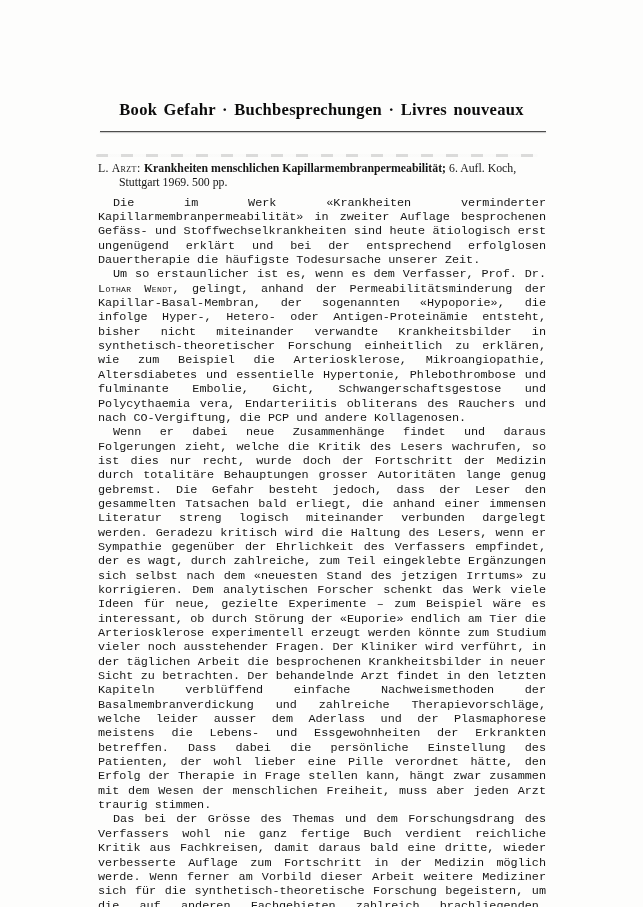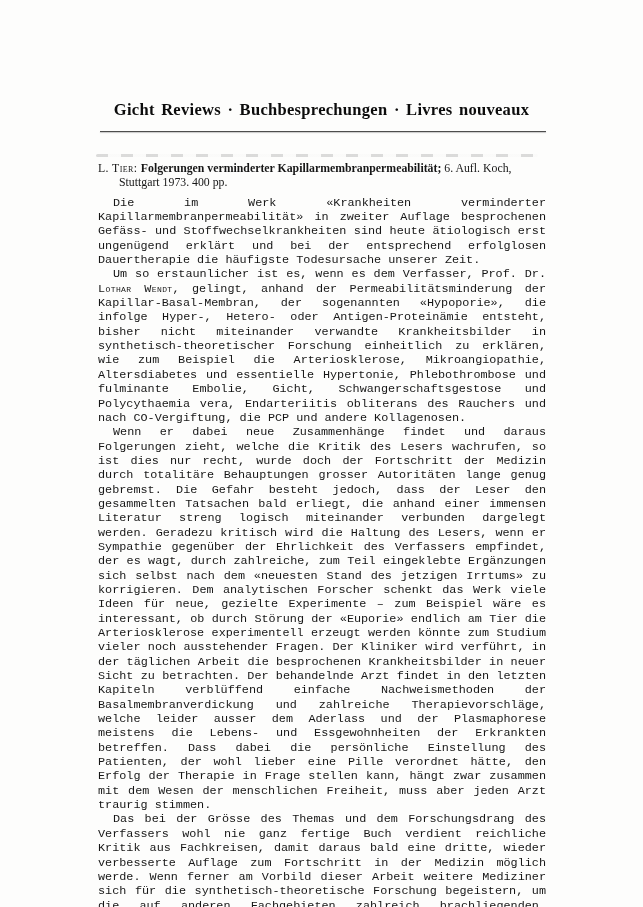--- a/index.html
+++ b/index.html
@@ -83,29 +83,29 @@
     float: right;
     text-align: right;
     padding-left: 12px;
   }
 </style>
 </head>
 <body>
 
 <div class="page">
 
-  <h1 class="page-title">Gicht Reviews · Buchbesprechungen · Livres nouveaux</h1>
+  <h1 class="page-title">Book Gefahr · Buchbesprechungen · Livres nouveaux</h1>
 
   <hr class="title-rule">
 
   <div class="scan-artifact"></div>
 
   <main class="review-body">
 
-    <p class="book-reference"><span class="sc">L. Tier: </span><span class="ref-title">Folgerungen verminderter Kapillarmembranpermeabilität;</span><span> 6. Aufl. Koch,</span><br><span>Stuttgart 1973. 400 pp.</span></p>
+    <p class="book-reference"><span class="sc">L. Arzt: </span><span class="ref-title">Krankheiten menschlichen Kapillarmembranpermeabilität;</span><span> 6. Aufl. Koch,</span><br><span>Stuttgart 1969. 500 pp.</span></p>
 
     <p class="body-p">Die im Werk «Krankheiten verminderter Kapillarmembranpermeabilität» in zweiter Auflage besprochenen Gefäss- und Stoffwechselkrankheiten sind heute ätiologisch erst ungenügend erklärt und bei der entsprechend erfolglosen Dauertherapie die häufigste Todesursache unserer Zeit.</p>
 
     <p class="body-p"><span>Um so erstaunlicher ist es, wenn es dem Verfasser, Prof. Dr. </span><span class="sc">Lothar Wendt</span><span>, gelingt, anhand der Permeabilitätsminderung der Kapillar-Basal-Membran, der sogenannten «Hypoporie», die infolge Hyper-, Hetero- oder Antigen-Proteinämie entsteht, bisher nicht miteinander verwandte Krankheitsbilder in synthetisch-theoretischer Forschung einheitlich zu erklären, wie zum Beispiel die Arteriosklerose, Mikroangiopathie, Altersdiabetes und essentielle Hypertonie, Phlebothrombose und fulminante Embolie, Gicht, Schwangerschaftsgestose und Polycythaemia vera, Endarteriitis obliterans des Rauchers und nach CO-Vergiftung, die PCP und andere Kollagenosen.</span></p>
 
     <p class="body-p">Wenn er dabei neue Zusammenhänge findet und daraus Folgerungen zieht, welche die Kritik des Lesers wachrufen, so ist dies nur recht, wurde doch der Fortschritt der Medizin durch totalitäre Behauptungen grosser Autoritäten lange genug gebremst. Die Gefahr besteht jedoch, dass der Leser den gesammelten Tatsachen bald erliegt, die anhand einer immensen Literatur streng logisch miteinander verbunden dargelegt werden. Geradezu kritisch wird die Haltung des Lesers, wenn er Sympathie gegenüber der Ehrlichkeit des Verfassers empfindet, der es wagt, durch zahlreiche, zum Teil eingeklebte Ergänzungen sich selbst nach dem «neuesten Stand des jetzigen Irrtums» zu korrigieren. Dem analytischen Forscher schenkt das Werk viele Ideen für neue, gezielte Experimente – zum Beispiel wäre es interessant, ob durch Störung der «Euporie» endlich am Tier die Arteriosklerose experimentell erzeugt werden könnte zum Studium vieler noch ausstehender Fragen. Der Kliniker wird verführt, in der täglichen Arbeit die besprochenen Krankheitsbilder in neuer Sicht zu betrachten. Der behandelnde Arzt findet in den letzten Kapiteln verblüffend einfache Nachweismethoden der Basalmembranverdickung und zahlreiche Therapievorschläge, welche leider ausser dem Aderlass und der Plasmaphorese meistens die Lebens- und Essgewohnheiten der Erkrankten betreffen. Dass dabei die persönliche Einstellung des Patienten, der wohl lieber eine Pille verordnet hätte, den Erfolg der Therapie in Frage stellen kann, hängt zwar zusammen mit dem Wesen der menschlichen Freiheit, muss aber jeden Arzt traurig stimmen.</p>
 
     <p class="body-p"><span>Das bei der Grösse des Themas und dem Forschungsdrang des Verfassers wohl nie ganz fertige Buch verdient reichliche Kritik aus Fachkreisen, damit daraus bald eine dritte, wieder verbesserte Auflage zum Fortschritt in der Medizin möglich werde. Wenn ferner am Vorbild dieser Arbeit weitere Mediziner sich für die synthetisch-theoretische Forschung begeistern, um die auf anderen Fachgebieten zahlreich brachliegenden, experimentellen Ergebnisse zu ordnen, so dürfen wir bald auf neue Erkenntnisse und Standardwerke in der Medizin hoffen.</span><span class="signature"><span>R. </span><span class="sc">Doerig</span><span class="it">, Zürich</span></span></p>
 
   </main>

